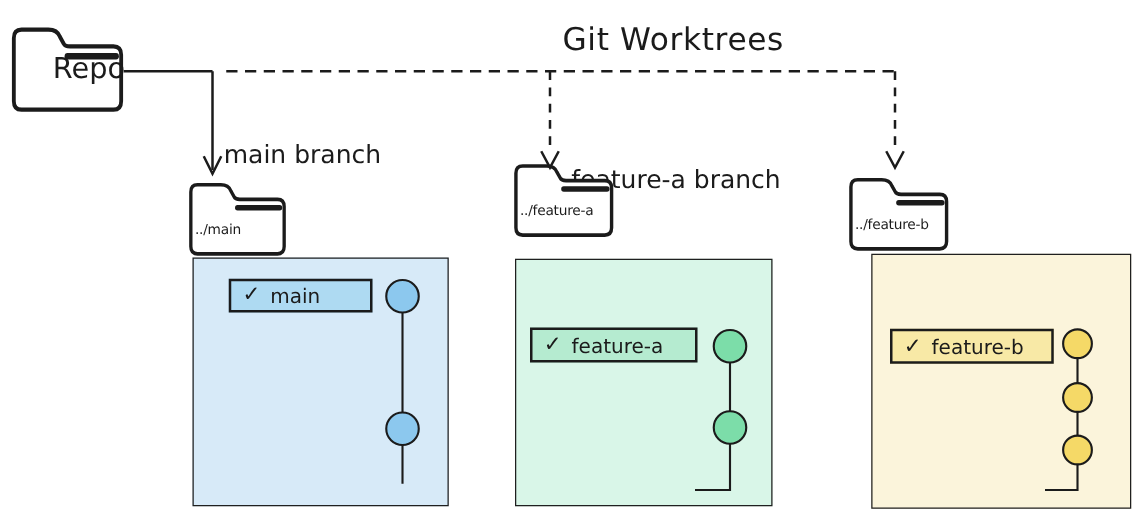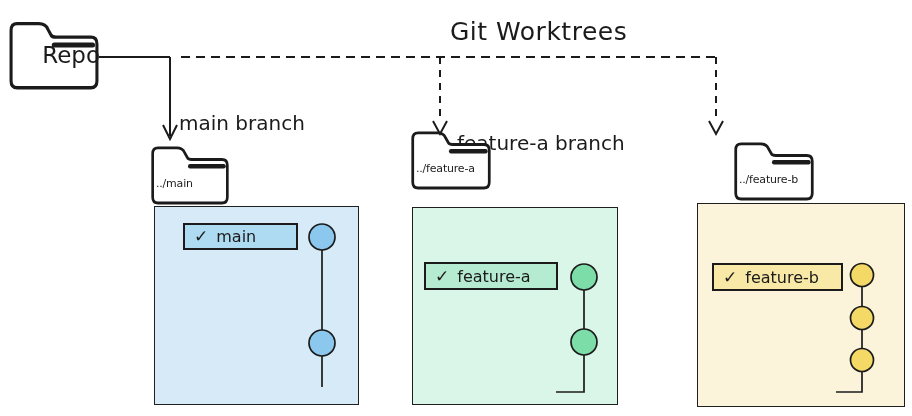--- a/index.html
+++ b/index.html
@@ -53,21 +53,21 @@
         <use href="#folder-shape"></use>
       </svg>
     <div class="folder-label-small">../main</div>
   </div>
   <div class="folder" style="left:410px;top:128px;width:82px;height:62px;">
     <svg viewBox="0 0 90 64" preserveAspectRatio="none">
         <use href="#folder-shape"></use>
       </svg>
     <div class="folder-label-small">../feature-a</div>
   </div>
-  <div class="folder" style="left:733px;top:139px;width:82px;height:62px;">
+  <div class="folder" style="left:678px;top:139px;width:82px;height:62px;">
     <svg viewBox="0 0 90 64" preserveAspectRatio="none">
         <use href="#folder-shape"></use>
       </svg>
     <div class="folder-label-small">../feature-b</div>
   </div>
 
   <div class="panel" style="left: 154px; top: 206px; width: 205px; height: 199px; background: rgb(215, 234, 248);"></div>
   <div class="panel" style="left: 412px; top: 207px; width: 206px; height: 198px; background: rgb(217, 246, 232);"></div>
   <div class="panel" style="left: 697px; top: 203px; width: 208px; height: 204px; background: rgb(251, 244, 219);"></div>
 

